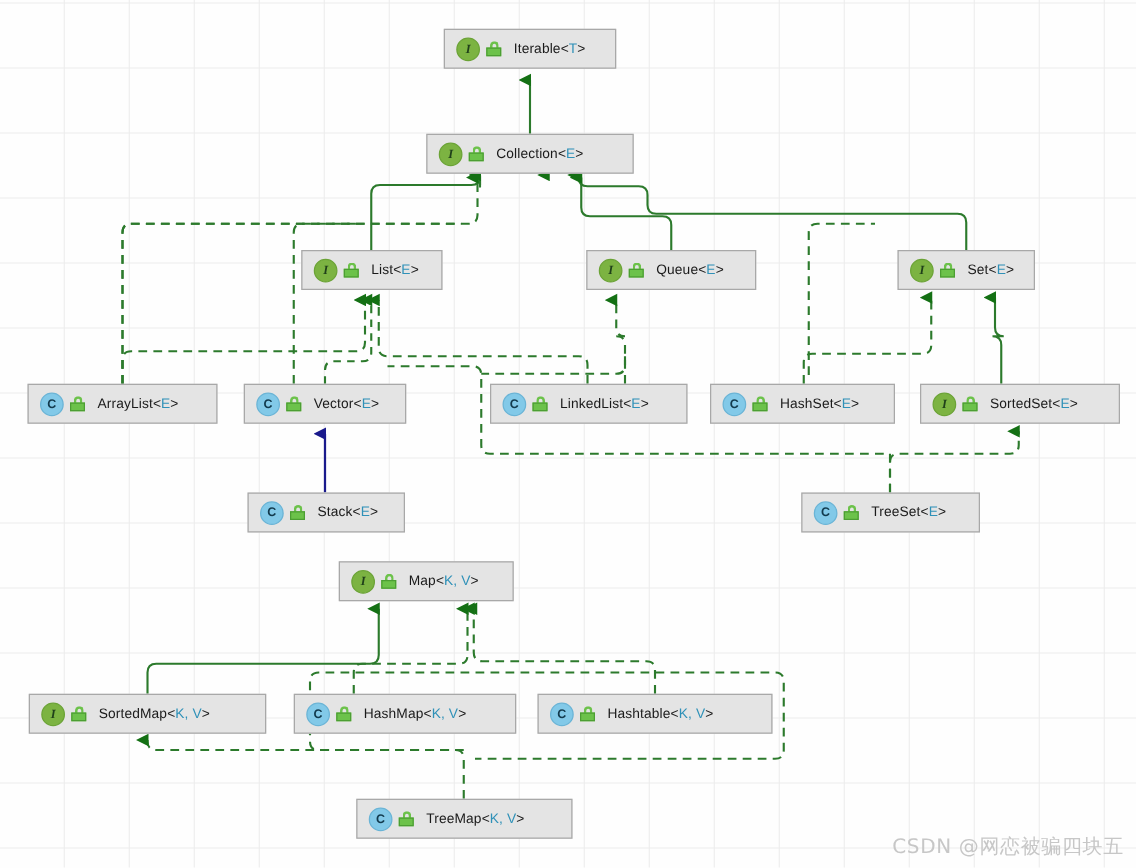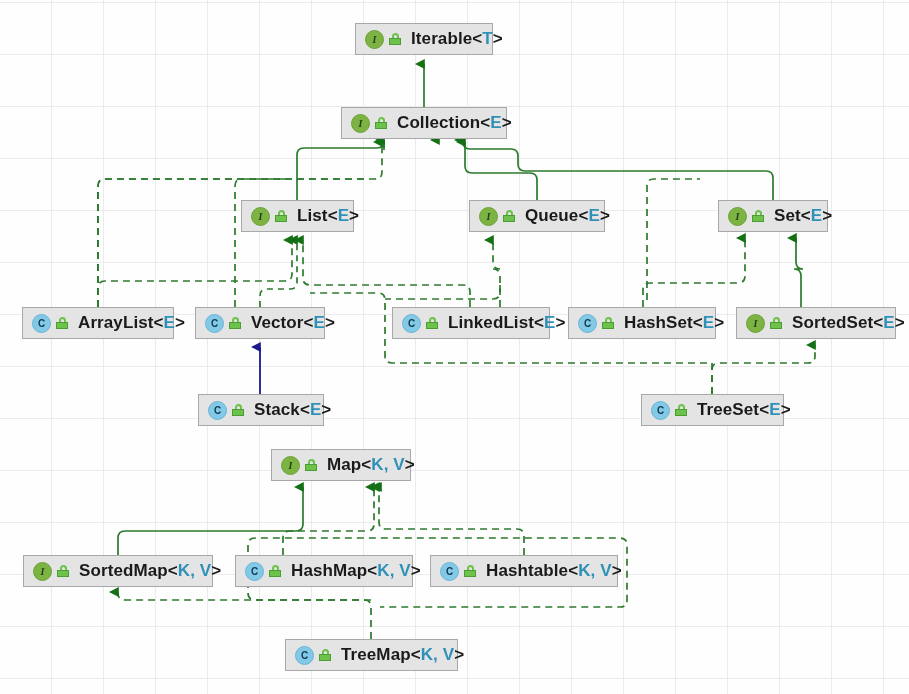--- a/index.html
+++ b/index.html
@@ -47,21 +47,21 @@
   .node .icon-lock::after{
     content:"";position:absolute;left:0;bottom:0;width:12px;height:7px;
     background:#6cc24a;border:1px solid #4c9e33;box-sizing:border-box;
   }
   .node .icon-lock::before{
     content:"";position:absolute;left:3px;top:0;width:7px;height:6px;
     border:2px solid #6cc24a;border-bottom:none;border-radius:4px 4px 0 0;
     box-sizing:border-box;
   }
   .node .label{
-    font-size:17px;color:#1a1a1a;letter-spacing:0.1px;font-weight:bold;
+    font-size:11px;color:#1a1a1a;letter-spacing:0.1px;
   }
   .node .label .g{color:#2f91b8;}
   .node .label .ang{color:#1a1a1a;}
   .watermark{
     position:absolute;right:10px;bottom:6px;
     font-size:16px;color:#c7c7c7;
     font-family:"DejaVu Sans", sans-serif;
     letter-spacing:0.5px;
     user-select:none;
   }
@@ -245,13 +245,14 @@
     <span class="icon-lock"></span>
     <span class="label">Hashtable<span class="ang">&lt;</span><span class="g">K, V</span><span class="ang">&gt;</span></span>
   </div>
 
   <div class="node cls" style="left:285px;top:639px;width:173px;">
     <span class="icon-type">C</span>
     <span class="icon-lock"></span>
     <span class="label">TreeMap<span class="ang">&lt;</span><span class="g">K, V</span><span class="ang">&gt;</span></span>
   </div>
 
+  <div class="watermark">CSDN @网恋被骗四块五</div>
 </div>
 
 </body></html>

